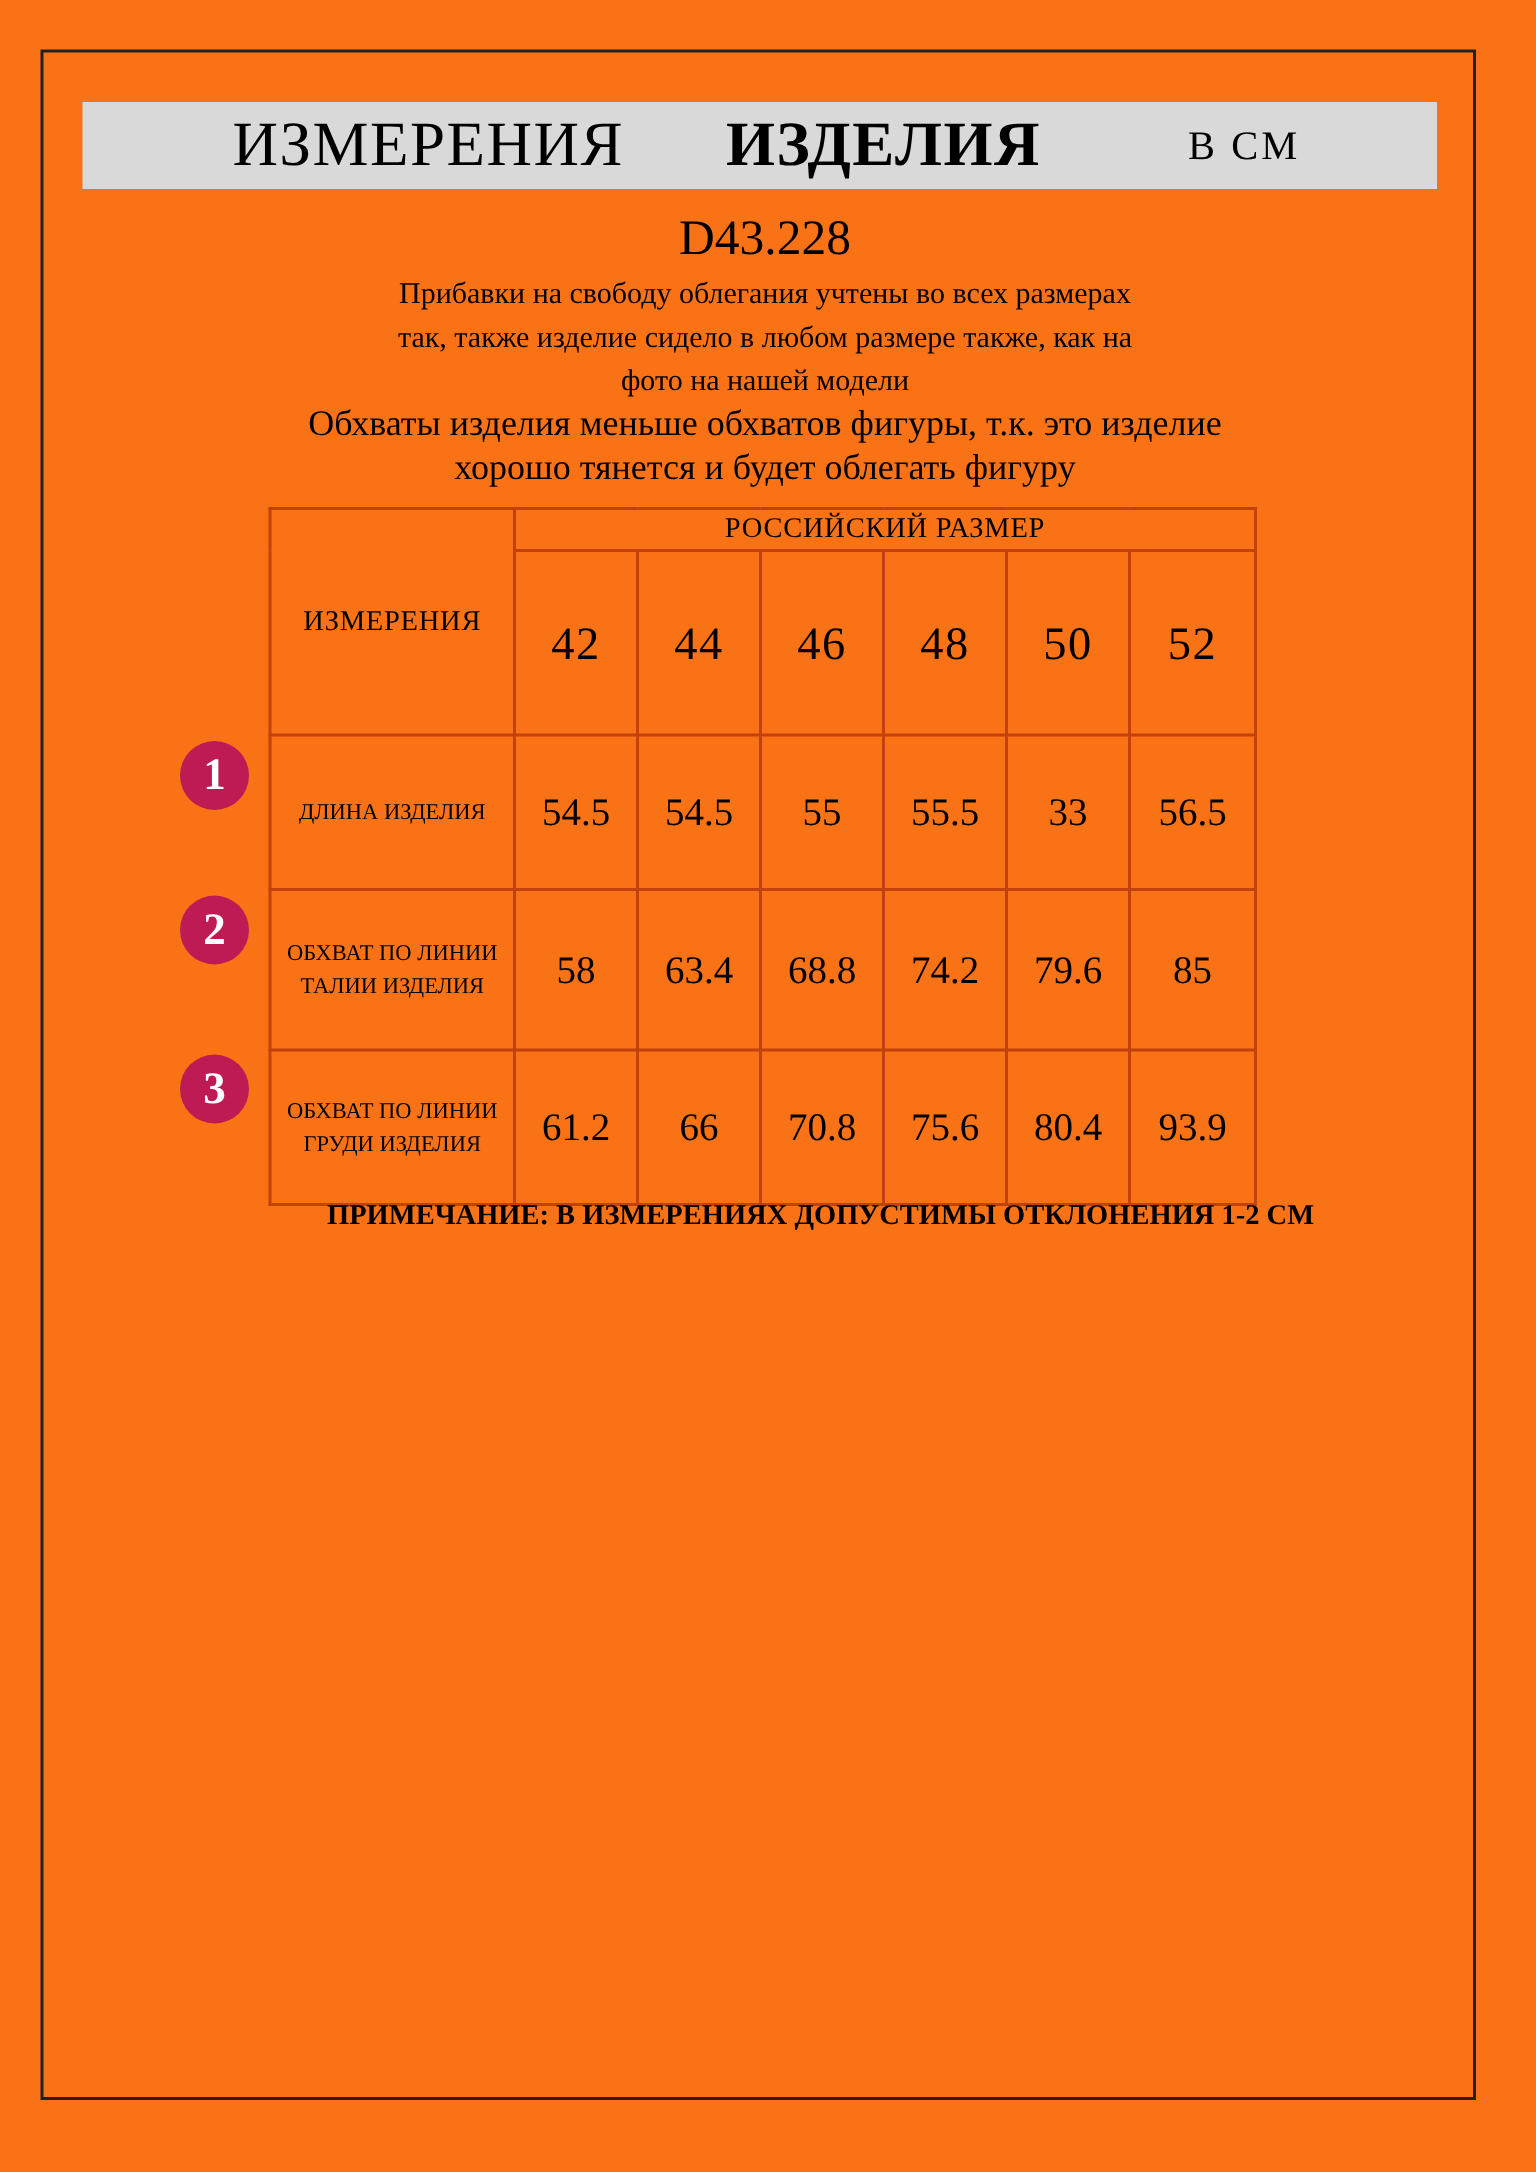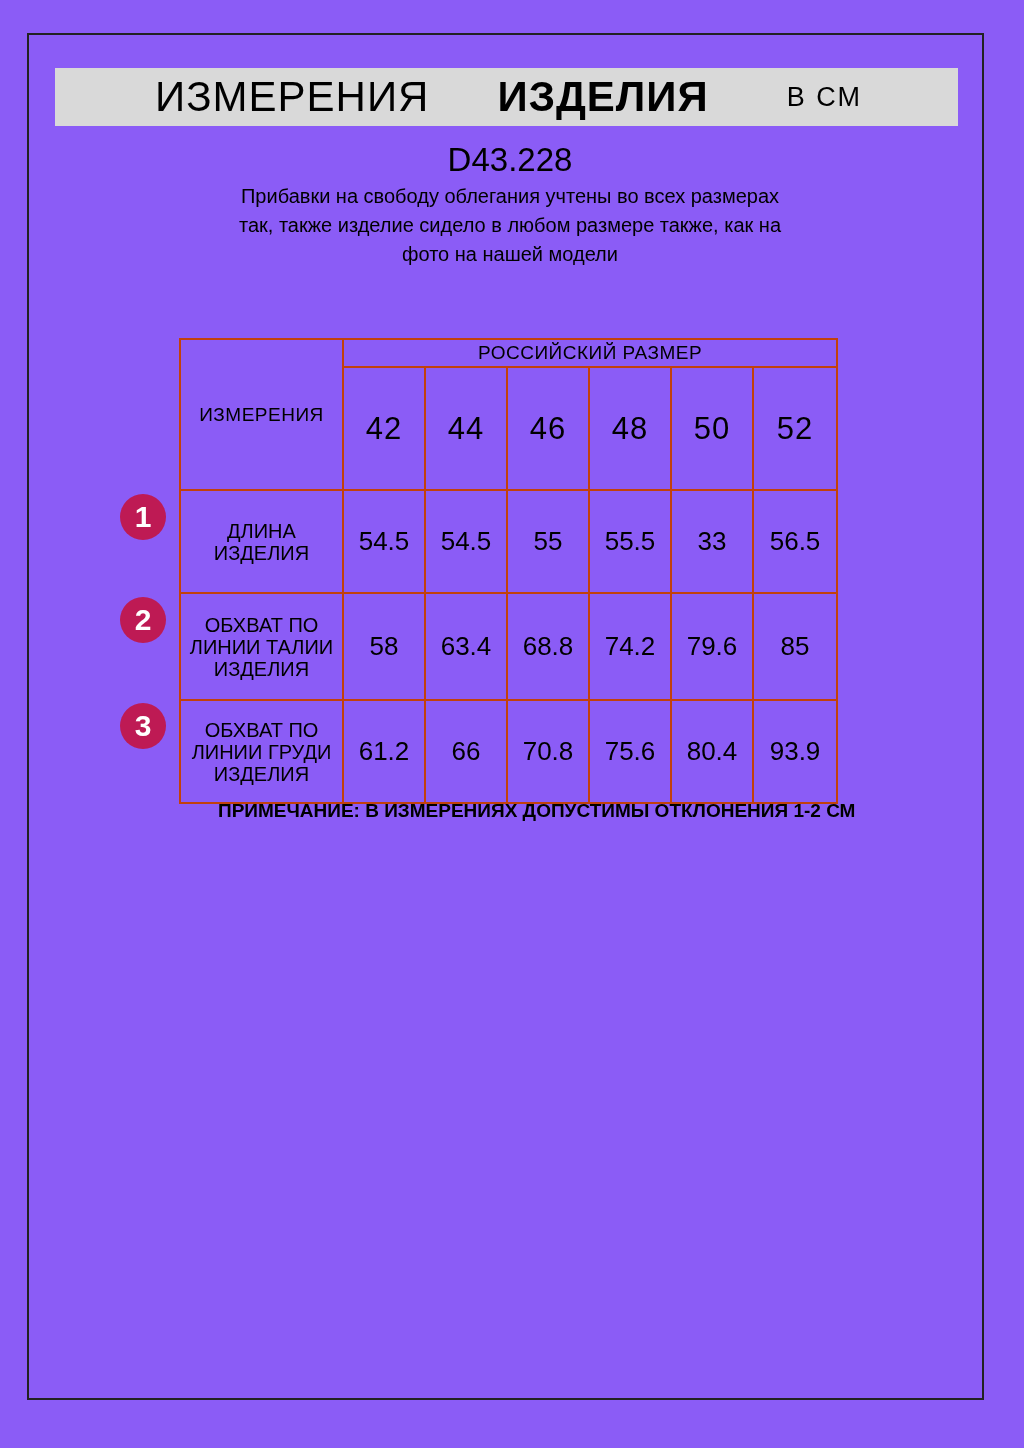--- a/index.html
+++ b/index.html
@@ -1,22 +1,22 @@
 <!DOCTYPE html>
 <html><head>
 <meta charset="utf-8">
 <style>
   * { margin: 0; padding: 0; box-sizing: border-box; }
   html, body { background: #ffffff; }
   .page {
     position: relative;
     width: 1024px;
     height: 1448px;
-    background: #8b5cf6;
-    font-family: Liberation Sans, sans-serif;
+    background: #f97316;
+    font-family: Liberation Serif, serif;
     color: #000000;
     overflow: hidden;
   }
   .page-border {
     position: absolute;
     left: 27px; top: 33px;
     width: 957px; height: 1367px;
     border: 2px solid #222222;
   }
   .title-bar {
@@ -35,21 +35,21 @@
     white-space: nowrap;
   }
   .title-bold {
     margin-left: 68px;
     font-size: 42px;
     font-weight: bold;
     letter-spacing: 1px;
     white-space: nowrap;
   }
   .title-unit {
-    margin-left: 78px;
+    margin-left: 98px;
     font-size: 27px;
     font-weight: normal;
     letter-spacing: 2px;
     white-space: nowrap;
   }
   .centered-block {
     position: absolute;
     left: 60px;
     width: 900px;
     text-align: center;
@@ -72,21 +72,21 @@
     font-weight: normal;
     padding: 0;
   }
   .col-label { width: 163px; }
   .col-size  { width: 82px; }
   .col-size-last { width: 84px; }
   .group-header-row td { height: 28px; font-size: 19px; letter-spacing: 0.5px; }
   .sizes-row td { height: 123px; font-size: 31px; font-weight: bold; letter-spacing: 1px; }
   .measure-head { font-size: 19px; letter-spacing: 0.5px; }
   .data-row td { height: 103px; font-size: 26px; }
-  .data-row .row-label { font-size: 20px; line-height: 22px; padding: 0 6px; border-radius: 19px; }
+  .data-row .row-label { font-size: 15px; line-height: 22px; padding: 0 6px; border-radius: 19px; }
   .row-waist td { height: 107px; }
 
   .num-circle {
     position: absolute;
     left: 120px;
     width: 46px; height: 46px;
     border-radius: 50%;
     background: #be1a54;
     color: #ffffff;
     font-size: 30px;
@@ -122,20 +122,24 @@
   </div>
 
   <div class="centered-block product-code">D43.228</div>
 
   <div class="centered-block intro-text">
     <div>Прибавки на свободу облегания учтены во всех размерах</div>
     <div>так, также изделие сидело в любом размере также, как на</div>
     <div>фото на нашей модели</div>
   </div>
 
+  <div class="centered-block stretch-text">
+    <div>Обхваты изделия меньше обхватов фигуры, т.к. это изделие</div>
+    <div>хорошо тянется и будет облегать фигуру</div>
+  </div>
 
   <table class="size-table">
     <colgroup>
       <col class="col-label">
       <col class="col-size">
         <col class="col-size">
         <col class="col-size">
       <col class="col-size">
         <col class="col-size">
         <col class="col-size-last">

